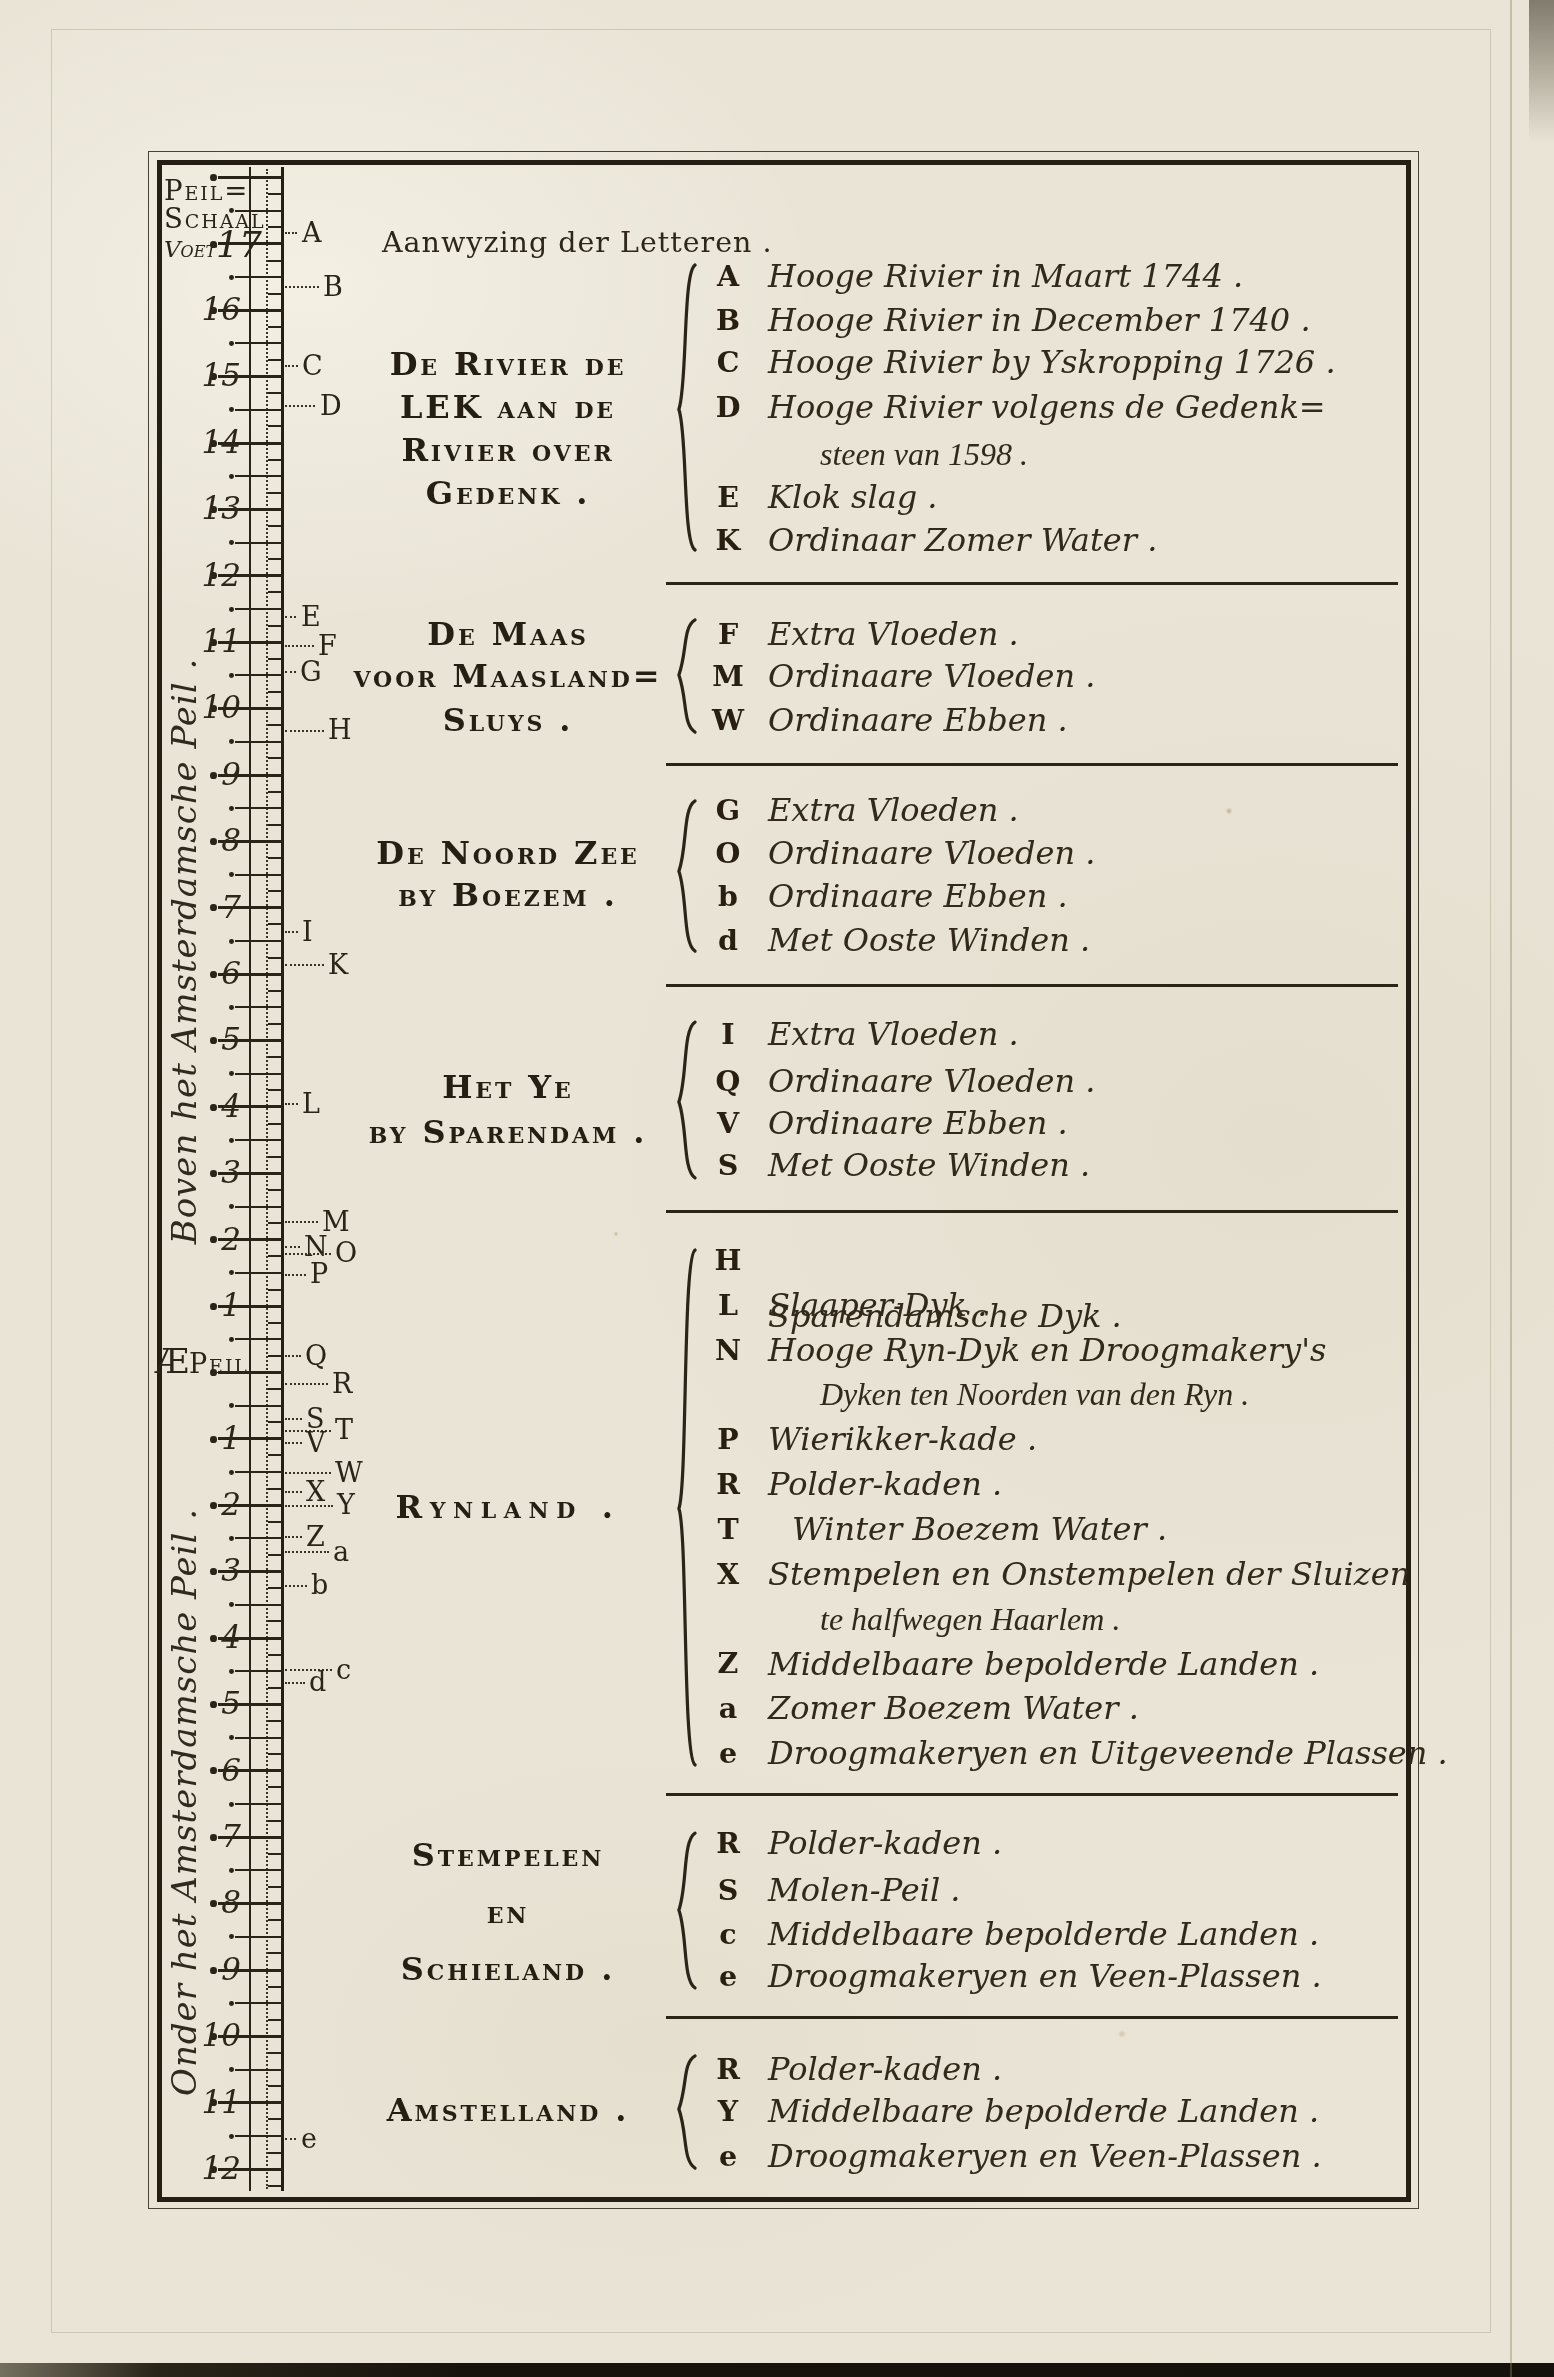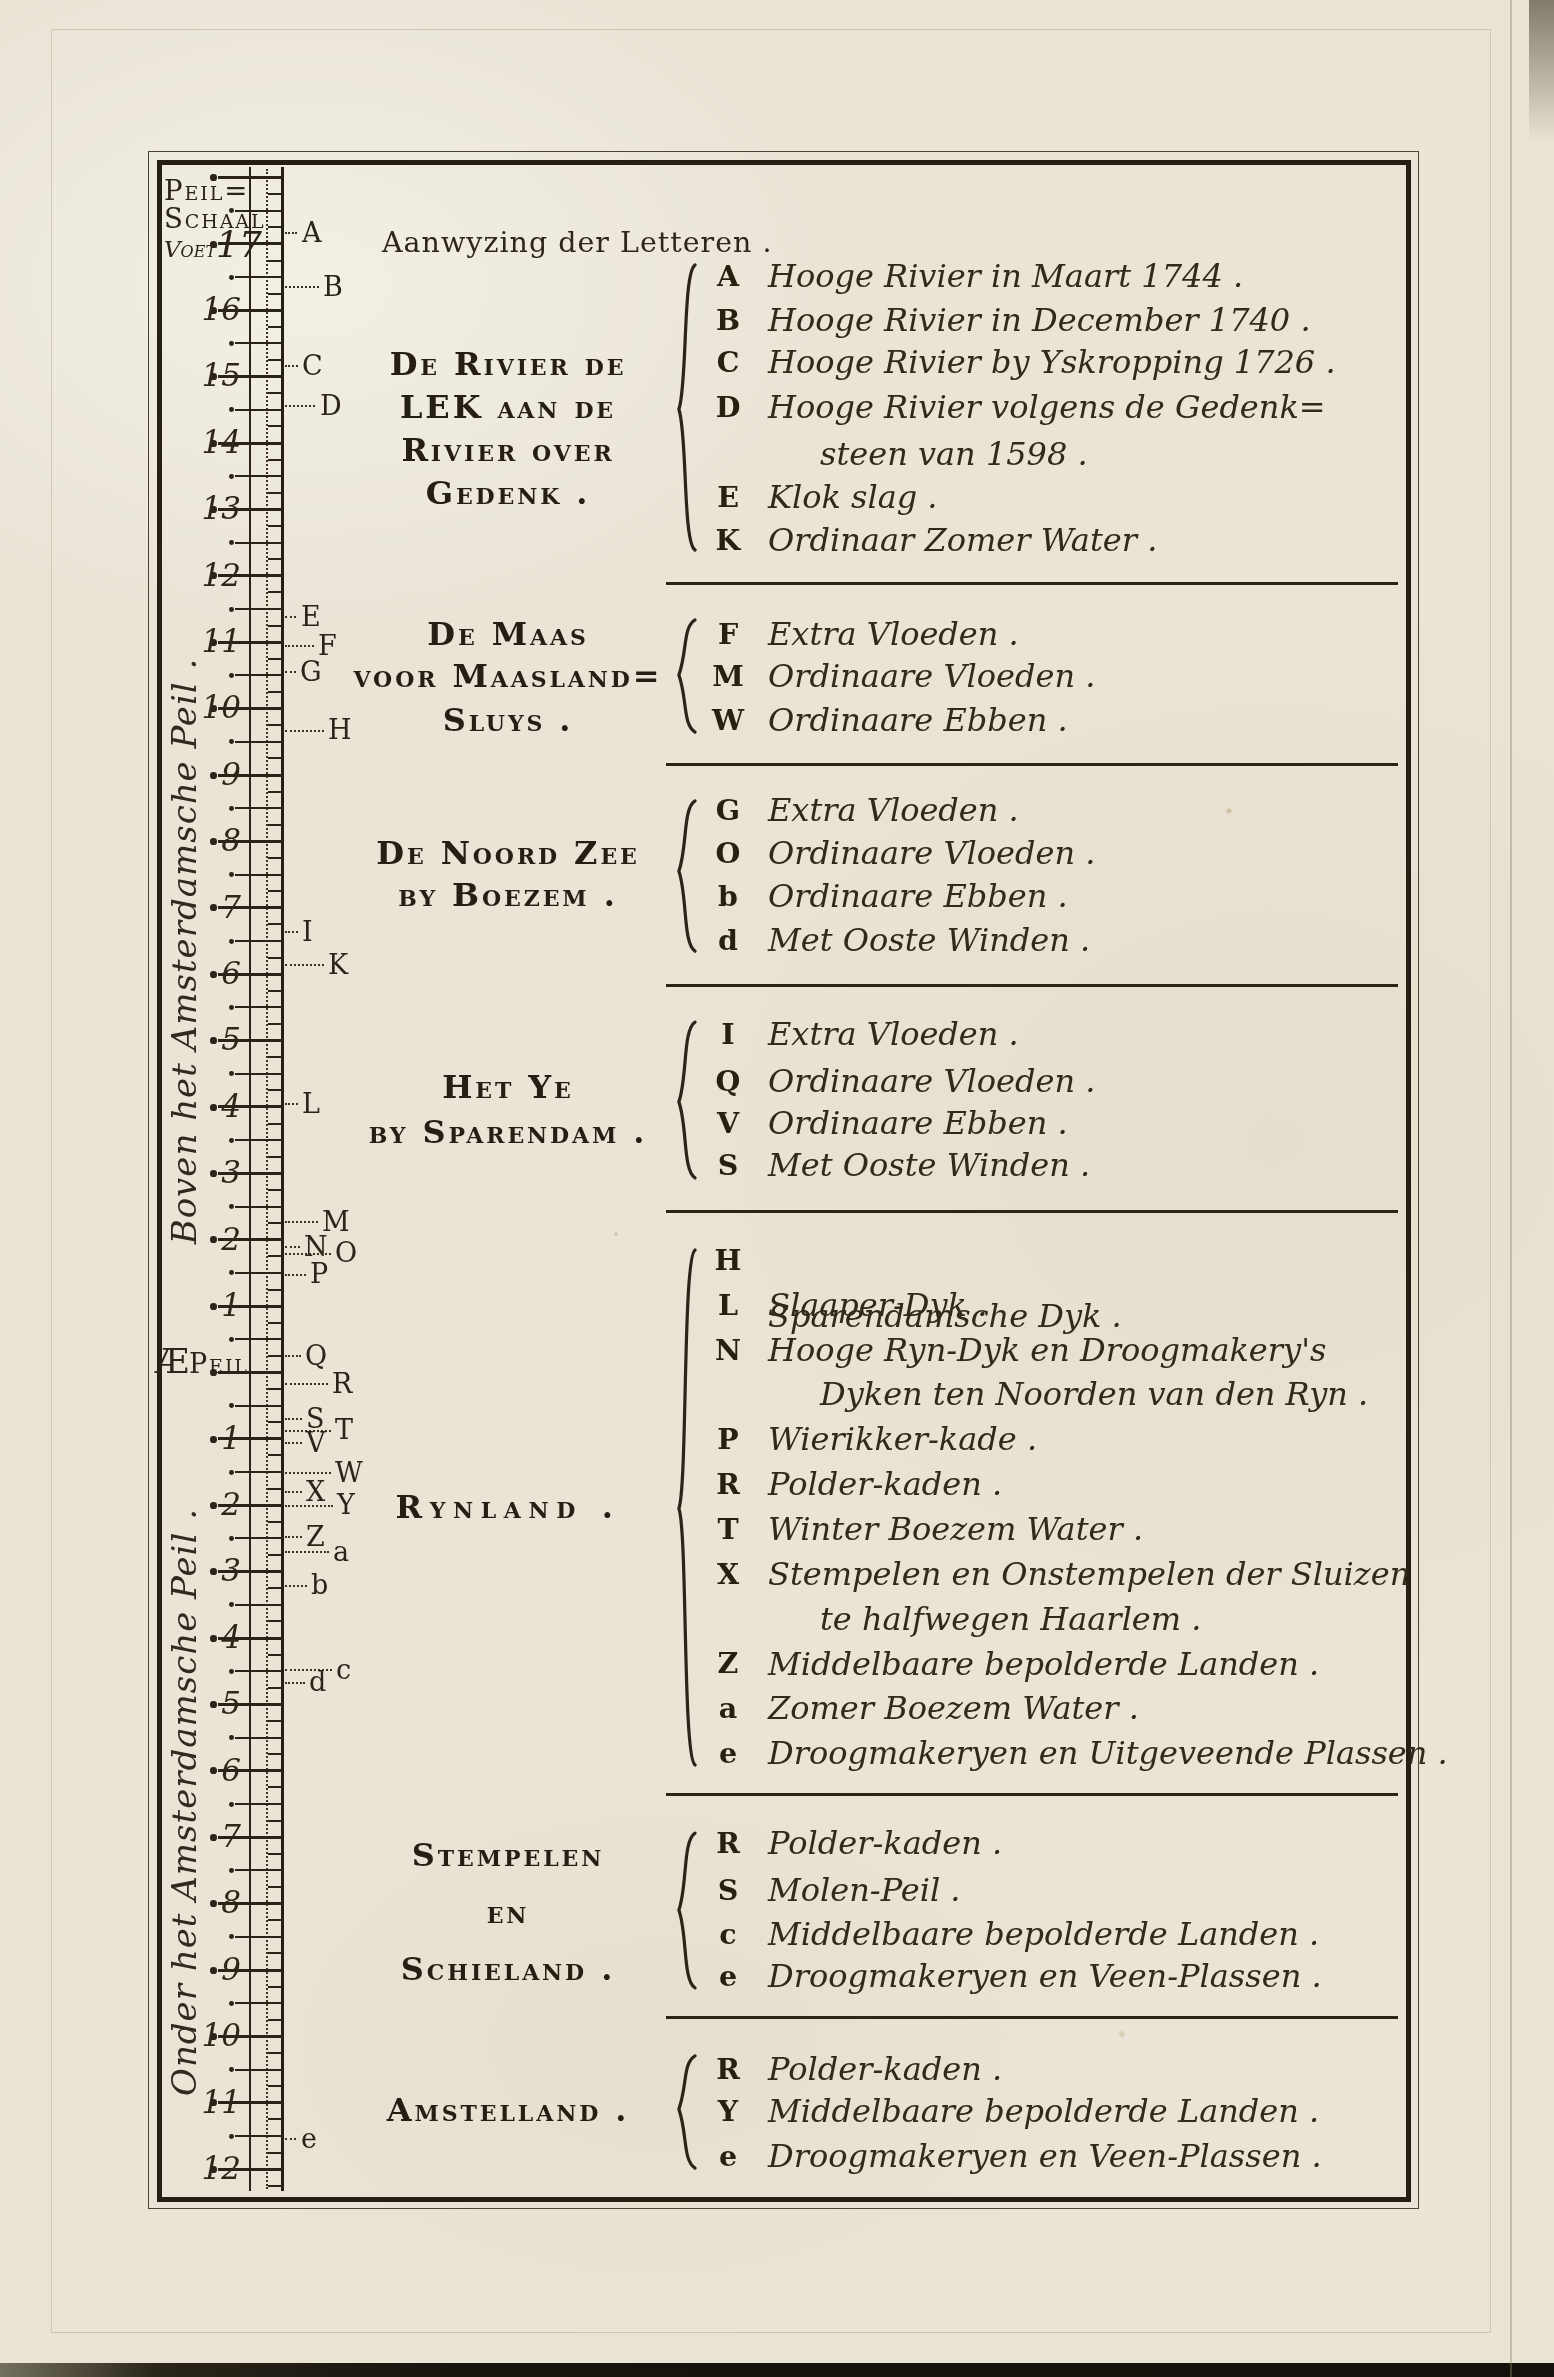--- a/index.html
+++ b/index.html
@@ -36,21 +36,21 @@
   .peil-rest{font-variant:small-caps;letter-spacing:1.9px;}
   .side-label{position:absolute;white-space:nowrap;font-style:italic;font-size:34px;color:#2f2a1e;letter-spacing:1px;transform:translate(-50%,-50%) rotate(-90deg);}
   .title{position:absolute;left:342px;top:181px;width:1056px;text-align:center;white-space:nowrap;}
   .title .big{font-variant:small-caps;font-size:42px;letter-spacing:4.8px;font-weight:600;}
   .title .van{font-variant:small-caps;font-size:28.5px;letter-spacing:1.9px;font-weight:600;}
   .subtitle{position:absolute;left:382px;top:226px;font-size:28.5px;letter-spacing:1px;color:#2d2619;}
   .sec-label{position:absolute;left:350px;width:316px;text-align:center;white-space:nowrap;font-variant:small-caps;font-size:32px;line-height:38px;letter-spacing:2.9px;color:#241e13;font-weight:600;}
   .sec-label.spaced{letter-spacing:7.6px;}
   .row-letter{position:absolute;left:706px;width:44px;text-align:center;font-size:28.5px;line-height:38px;color:#281f10;font-weight:600;}
   .row-text{position:absolute;left:768px;font-style:italic;font-size:32px;line-height:40px;color:#32291a;white-space:nowrap;}
-  .row-text.cont{left:820px;}
+  .row-text.cont{left:820px;font-family:Liberation Serif, serif;}
   .divider{position:absolute;left:666px;width:732px;height:2.9px;background:#2c2517;}
   .brace-svg{position:absolute;overflow:visible;}
   .edge-bottom{left:0;top:2363px;width:1554px;height:15px;background:linear-gradient(90deg,#74705f 0%,#2a251a 10%,#16130d 30%,#14110c 100%);}
   .edge-tr{right:0;top:0;width:25px;height:143px;background:linear-gradient(180deg,#807b6d,#b9b4a4 55%,rgba(185,180,164,0));}
   .fold-line{left:1510px;top:0;width:1.9px;height:2378px;background:rgba(140,129,104,.40);}
 </style>
 </head>
 <body>
 
 <div class="page">
@@ -425,21 +425,21 @@
       <div class="row-letter" style="top: 1286px;">L</div>
       <div class="row-text" style="top: 1285px;">Slaaper-Dyk .</div>
       <div class="row-letter" style="top: 1331px;">N</div>
       <div class="row-text" style="top: 1330px;">Hooge Ryn-Dyk en Droogmakery's</div>
       <div class="row-text cont" style="top: 1374px;">Dyken ten Noorden van den Ryn .</div>
       <div class="row-letter" style="top: 1420px;">P</div>
       <div class="row-text" style="top: 1419px;">Wierikker-kade .</div>
       <div class="row-letter" style="top: 1465px;">R</div>
       <div class="row-text" style="top: 1464px;">Polder-kaden .</div>
       <div class="row-letter" style="top: 1510px;">T</div>
-      <div class="row-text" style="top: 1509px;">Winter Boezem Water .</div>
+      <div class="row-text" style="top: 1509px; margin-left: 24px;">Winter Boezem Water .</div>
       <div class="row-letter" style="top: 1555px;">X</div>
       <div class="row-text" style="top: 1554px;">Stempelen en Onstempelen der Sluizen</div>
       <div class="row-text cont" style="top: 1599px;">te halfwegen Haarlem .</div>
       <div class="row-letter" style="top: 1644px;">Z</div>
       <div class="row-text" style="top: 1644px;">Middelbaare bepolderde Landen .</div>
       <div class="row-letter" style="top: 1689px;">a</div>
       <div class="row-text" style="top: 1688px;">Zomer Boezem Water .</div>
       <div class="row-letter" style="top: 1734px;">e</div>
       <div class="row-text" style="top: 1733px; text-align: center;">Droogmakeryen en Uitgeveende Plassen .</div>
       <div class="divider" style="top: 1793px;"></div>

